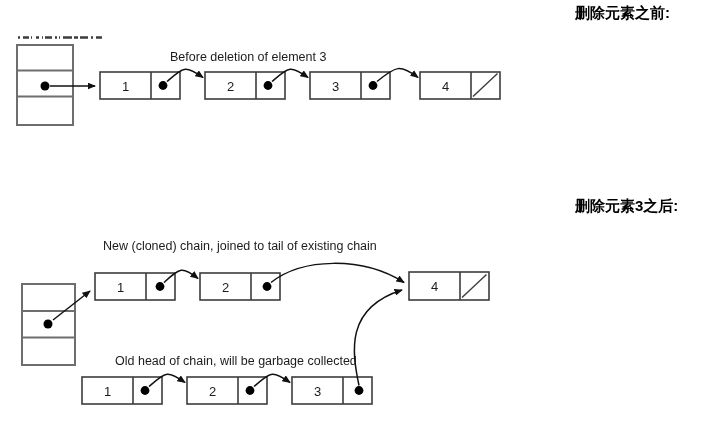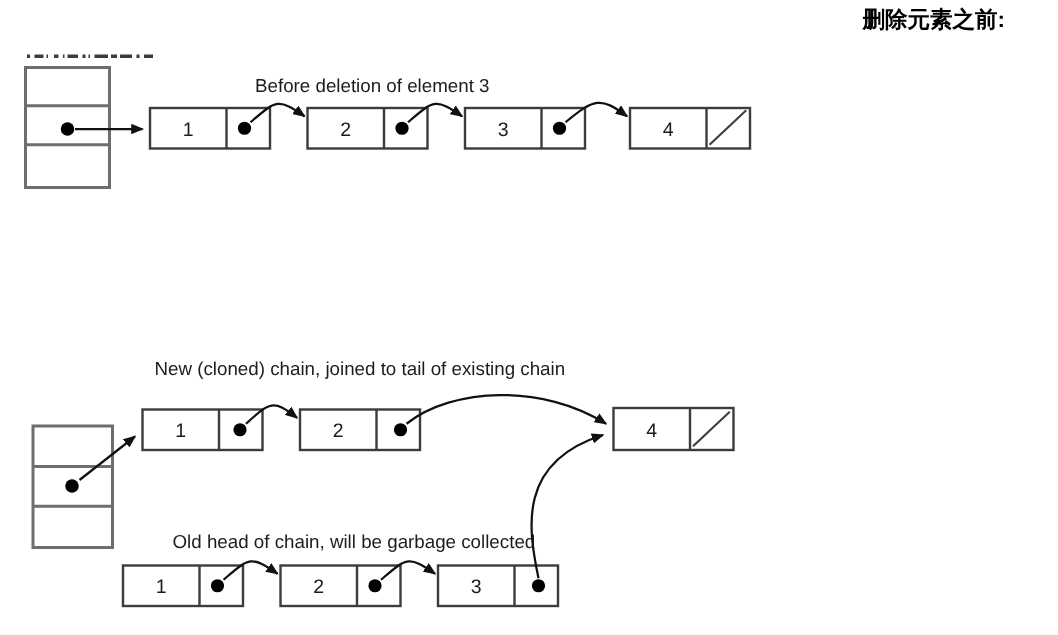--- a/index.html
+++ b/index.html
@@ -138,14 +138,15 @@
         <line class="node-divider" x1="343" y1="377" x2="343" y2="404"></line>
         <text class="node-label" x="317.5" y="395.5">3</text>
         <circle class="ptr-dot" cx="359" cy="390.5" r="4.4"></circle>
       </g>
 
       <path class="arrow" d="M359,385.5 C352,352 345,308 402,290" marker-end="url(#ah)"></path>
     </g>
   </svg>
 
   <div class="cn-label" id="cn-before">删除元素之前:</div>
+  <div class="cn-label" id="cn-after">删除元素3之后:</div>
 
 </div>
 
 </body></html>

